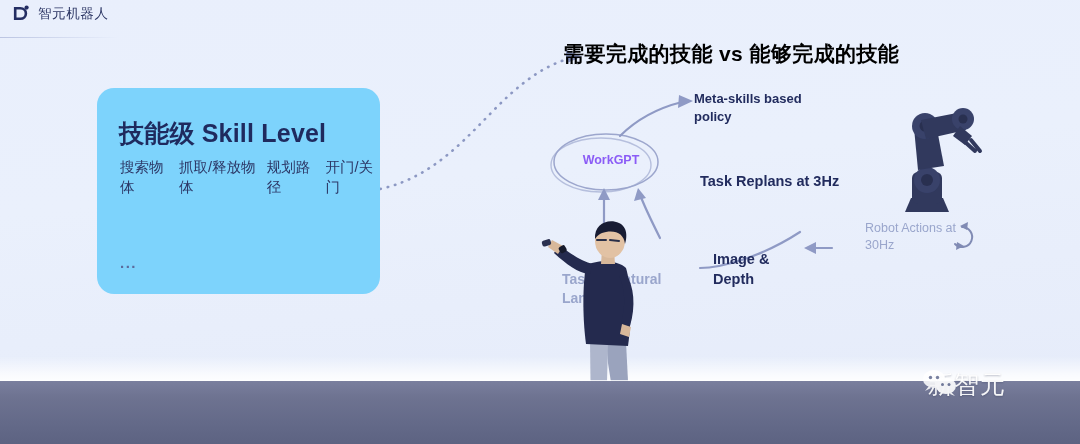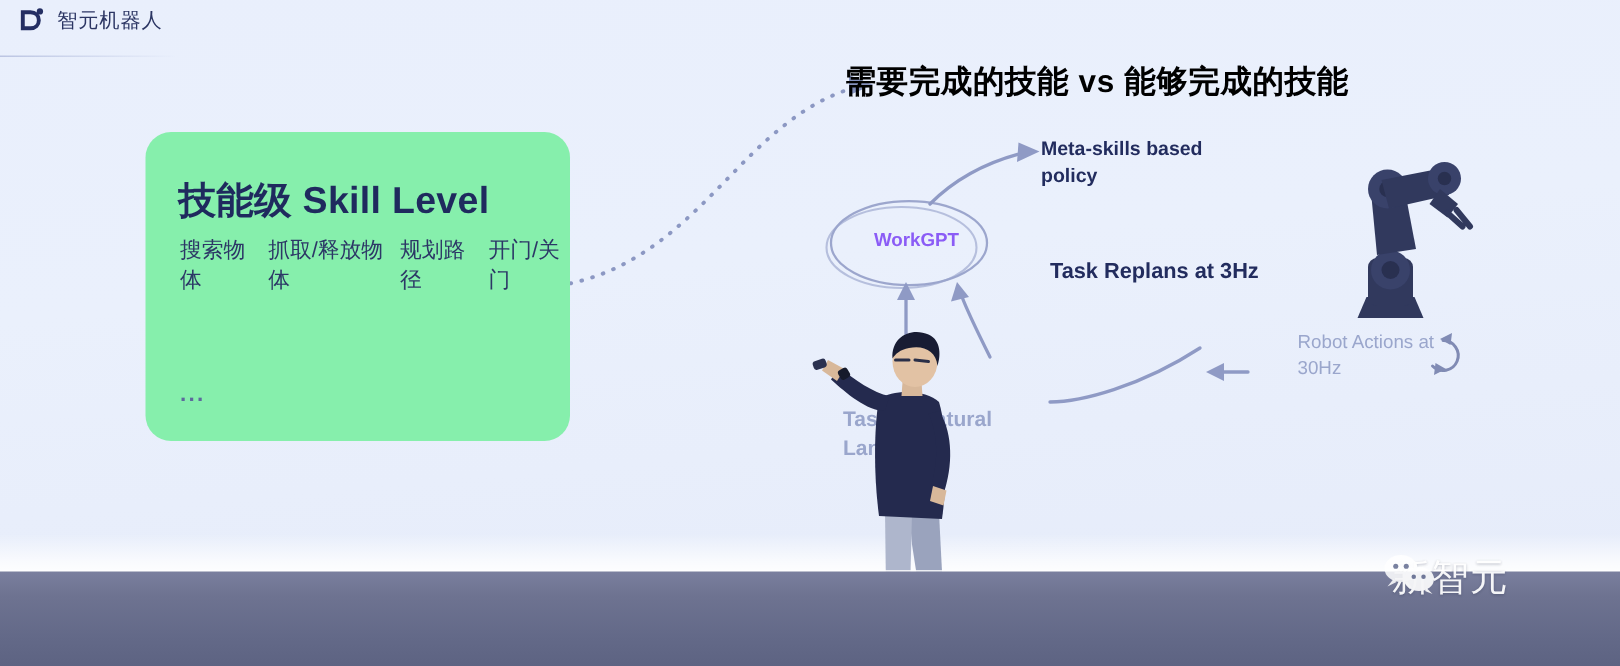--- a/index.html
+++ b/index.html
@@ -36,21 +36,21 @@
     font-size:13.5px;color:#2b3563;letter-spacing:.6px;font-weight:500;
   }
   .header-rule{
     position:absolute;left:0;top:37px;width:118px;height:1px;
     background:linear-gradient(to right,rgba(150,162,205,.55),rgba(150,162,205,0));
   }
 
   
   .card{
     position:absolute;left:97px;top:88px;width:283px;height:206px;
-    background:#86efac;border-radius:17px;
+    background:#7dd3fc;border-radius:17px;
   }
   .card-title{
     position:absolute;left:22px;top:29px;
     font-size:25px;font-weight:700;color:#1f2a5e;letter-spacing:.2px;white-space:nowrap;
   }
   .card-list{
     position:absolute;left:23px;top:70px;
     display:flex;flex-direction:row;gap:8px;
   }
   .card-item{font-size:14.5px;color:#2c3766;line-height:1.35;font-weight:500;}
@@ -171,20 +171,21 @@
       <path d="M921,120 L962,112 l4,18 l-40,9 Z"></path>
       <circle cx="963" cy="119" r="11" fill="#2c3560"></circle>
       <circle cx="963" cy="119" r="4.5" fill="#1b2244"></circle>
       <path d="M960,126 l12,10 l-7,9 l-12,-9 Z"></path>
       <path d="M965,142 l10,9 M971,140 l9,11" stroke="#242c52" stroke-width="4" stroke-linecap="round" fill="none"></path>
     </g>
   </svg>
 
   <div class="lbl lbl-meta">Meta-skills based policy</div>
   <div class="lbl lbl-replan">Task Replans at 3Hz</div>
+  <div class="lbl lbl-imgdepth">Image &amp; Depth</div>
   <div class="lbl lbl-task">Task in Natural Language</div>
   <div class="lbl-robot">Robot Actions at 30Hz</div>
   <div class="workgpt-text">WorkGPT</div>
 
   <svg class="person" viewBox="0 0 96 222">
 
     <path d="M50,118 l20,2 l4,78 l-13,1 l-9,-58 Z" fill="#9aa3bd"></path>
 
     <path d="M34,118 l18,2 l-2,80 l-15,0 Z" fill="#aeb6cc"></path>
 

